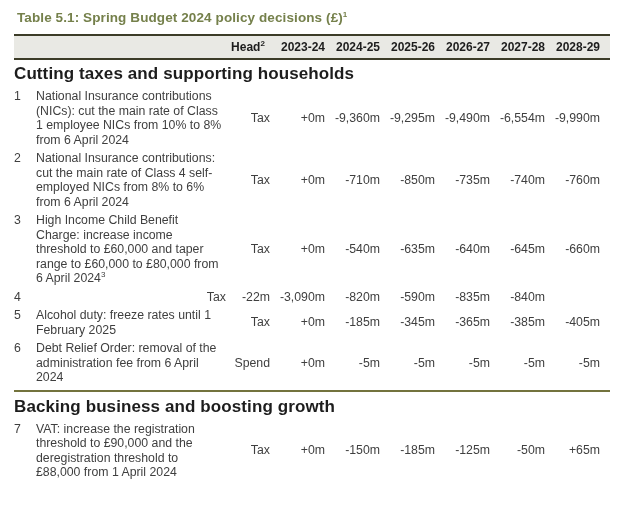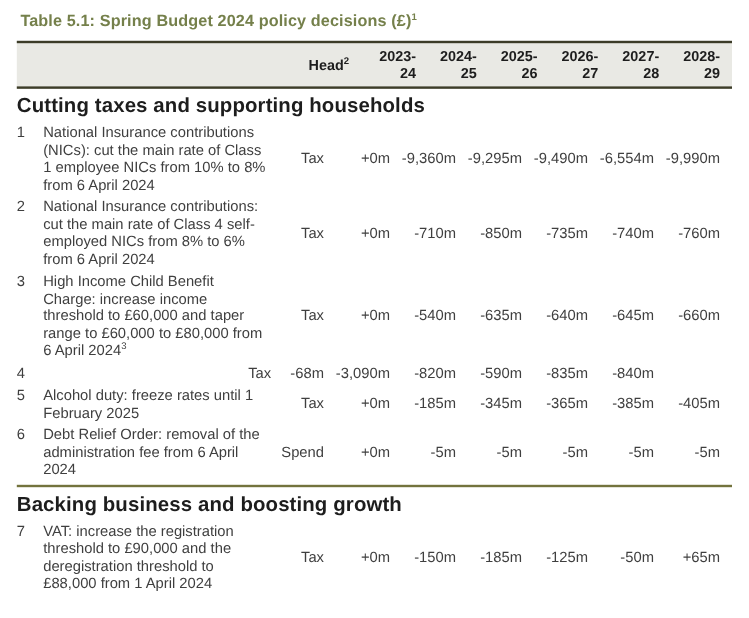--- a/index.html
+++ b/index.html
@@ -32,21 +32,20 @@
     width: 596px;
     padding-right: 10px;
   }
   .header-row {
     background: #e9e9e4;
     border-top: 2px solid #3c3c28;
     border-bottom: 2px solid #3c3c28;
     padding-top: 4px;
     padding-bottom: 4px;
     align-items: center;
-    gap: 13px;
   }
   .header-row .cell {
     font-size: 12px;
     font-weight: bold;
     color: #1d1d1d;
   }
   .head-col { text-align: center; }
   .year-col { text-align: right; }
   .section-header {
     font-size: 17px;
@@ -131,21 +130,21 @@
           <div class="cell val">-540m</div>
           <div class="cell val">-635m</div>
           <div class="cell val">-640m</div>
           <div class="cell val">-645m</div>
           <div class="cell val">-660m</div>
         </div>
 
   <div class="grid row">
     <div class="cell num">4</div>
     <div class="cell rhead">Tax</div>
-  <div class="cell val">-68m</div>
+  <div class="cell val">-22m</div>
           <div class="cell val">-3,090m</div>
           <div class="cell val">-820m</div>
           <div class="cell val">-590m</div>
           <div class="cell val">-835m</div>
           <div class="cell val">-840m</div>
         </div>
 
   <div class="grid row">
     <div class="cell num">5</div>
     <div class="cell desc num">Alcohol duty: freeze rates until 1 February 2025</div>

